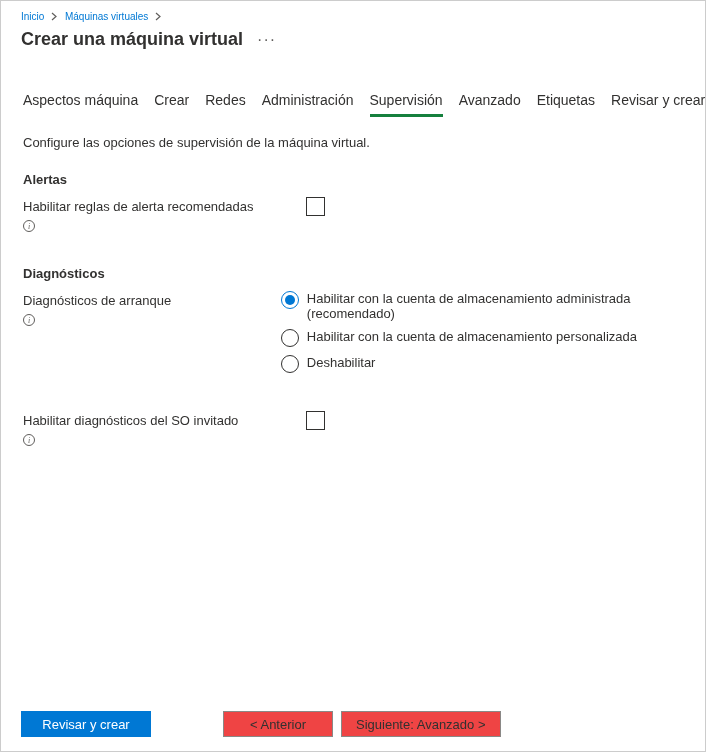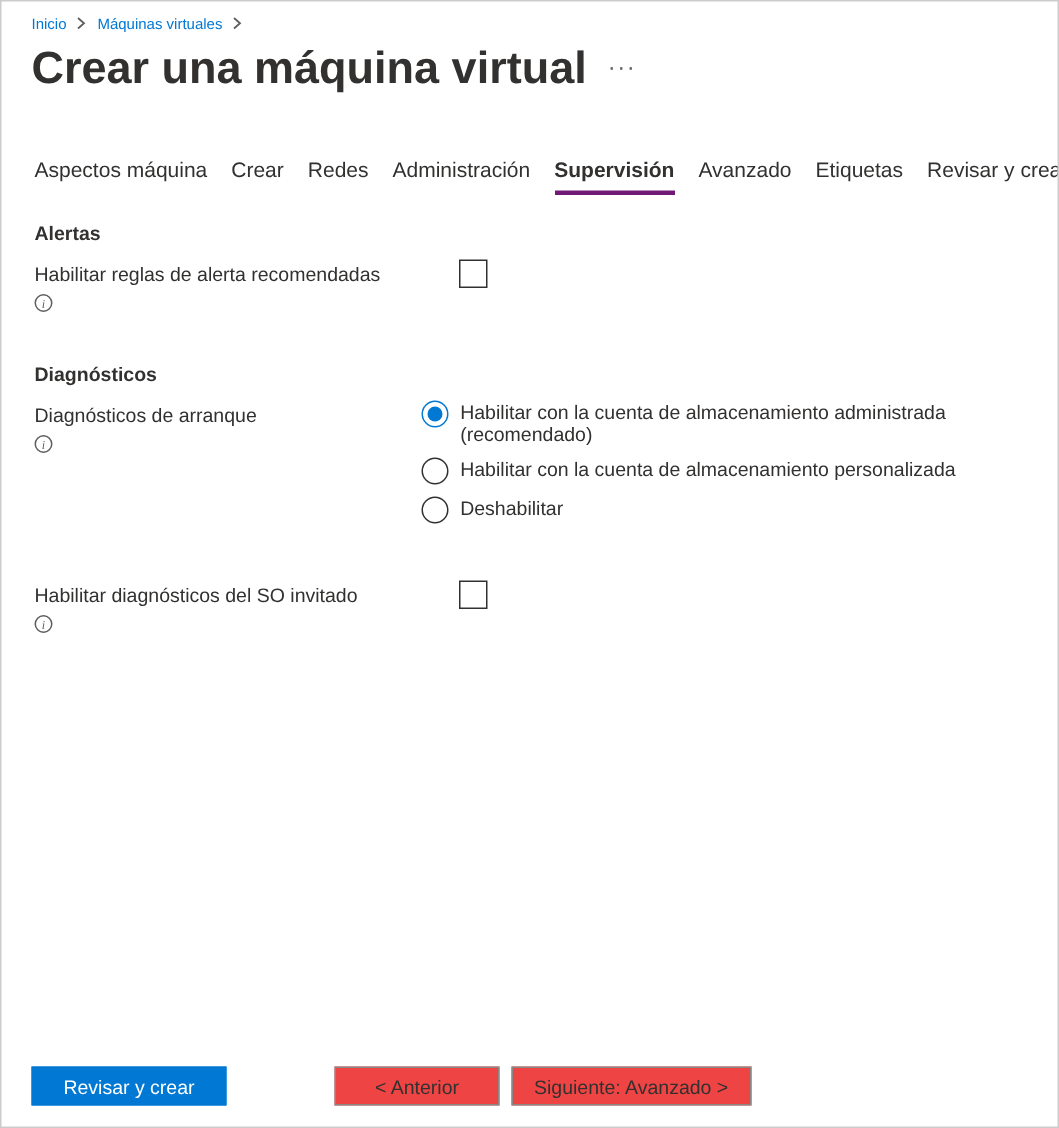--- a/index.html
+++ b/index.html
@@ -30,21 +30,21 @@
       display: inline-block;
       vertical-align: middle;
     }
     .page-title {
       padding: 6px 20px 0 20px;
       display: flex;
       align-items: center;
       gap: 14px;
     }
     .page-title h1 {
-      font-size: 30px;
+      font-size: 18px;
       font-weight: 600;
       color: #323130;
     }
     .page-title .ellipsis {
       color: #605e5c;
       font-size: 16px;
       cursor: pointer;
       letter-spacing: 1px;
     }
     .tabs {
@@ -54,22 +54,22 @@
       border-bottom: none;
       font-size: 14px;
     }
     .tab {
       padding-bottom: 6px;
       cursor: pointer;
       color: #323130;
       white-space: nowrap;
     }
     .tab.active {
-      border-bottom: 3px solid #701a75;
-      font-weight: 700;
+      border-bottom: 3px solid #15803d;
+      font-weight: 400;
     }
     .content {
       padding: 18px 22px 0 22px;
     }
     .intro {
       font-size: 13px;
       color: #323130;
       margin-bottom: 22px;
     }
     .section-heading {
@@ -206,20 +206,21 @@
   <div class="tab">Crear</div>
   <div class="tab">Redes</div>
   <div class="tab">Administración</div>
   <div class="tab active">Supervisión</div>
   <div class="tab">Avanzado</div>
   <div class="tab">Etiquetas</div>
   <div class="tab">Revisar y crear</div>
 </div>
 
 <div class="content">
+  <div class="intro">Configure las opciones de supervisión de la máquina virtual.</div>
 
   <div class="section-heading">Alertas</div>
   <div class="form-row">
     <div class="label-col">
       <span>Habilitar reglas de alerta recomendadas</span>
       <span class="info-icon">i</span>
     </div>
     <div class="checkbox"></div>
   </div>
 

